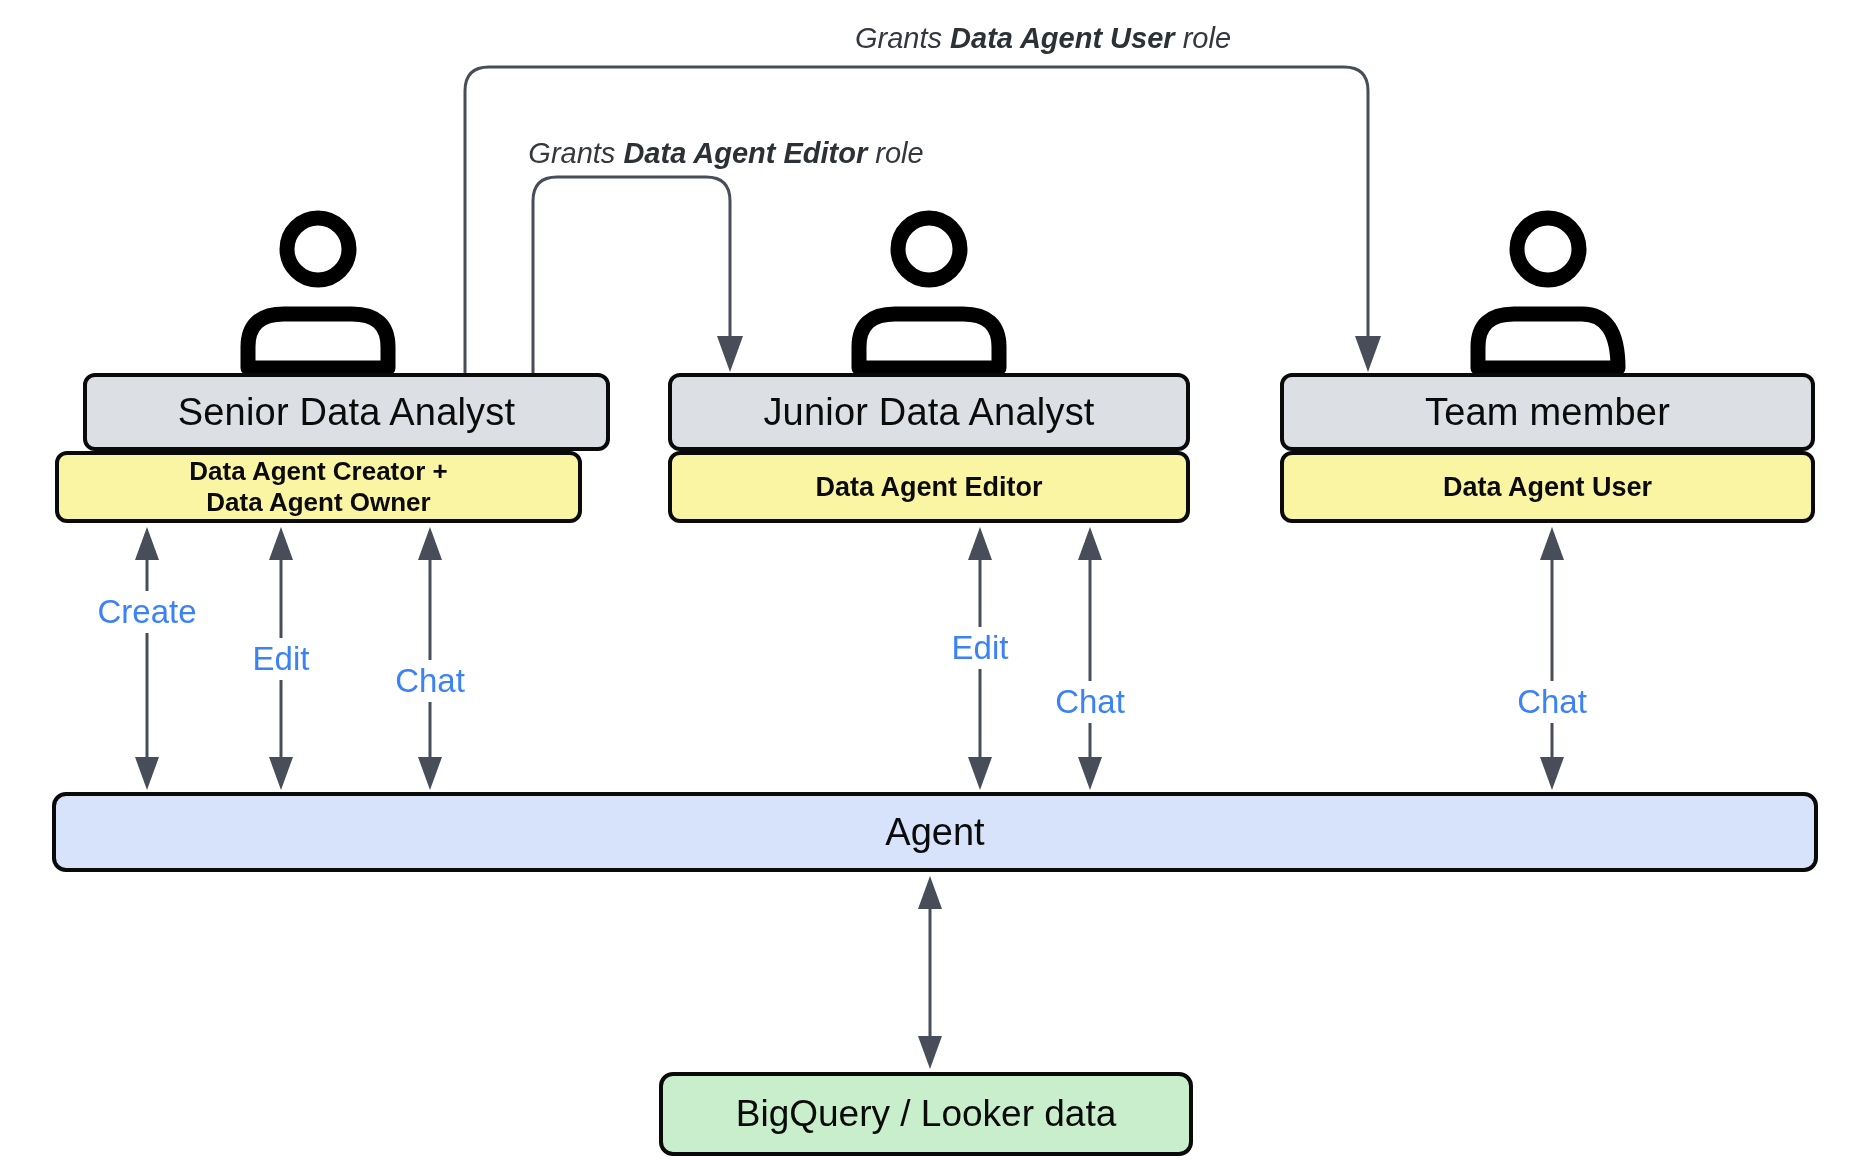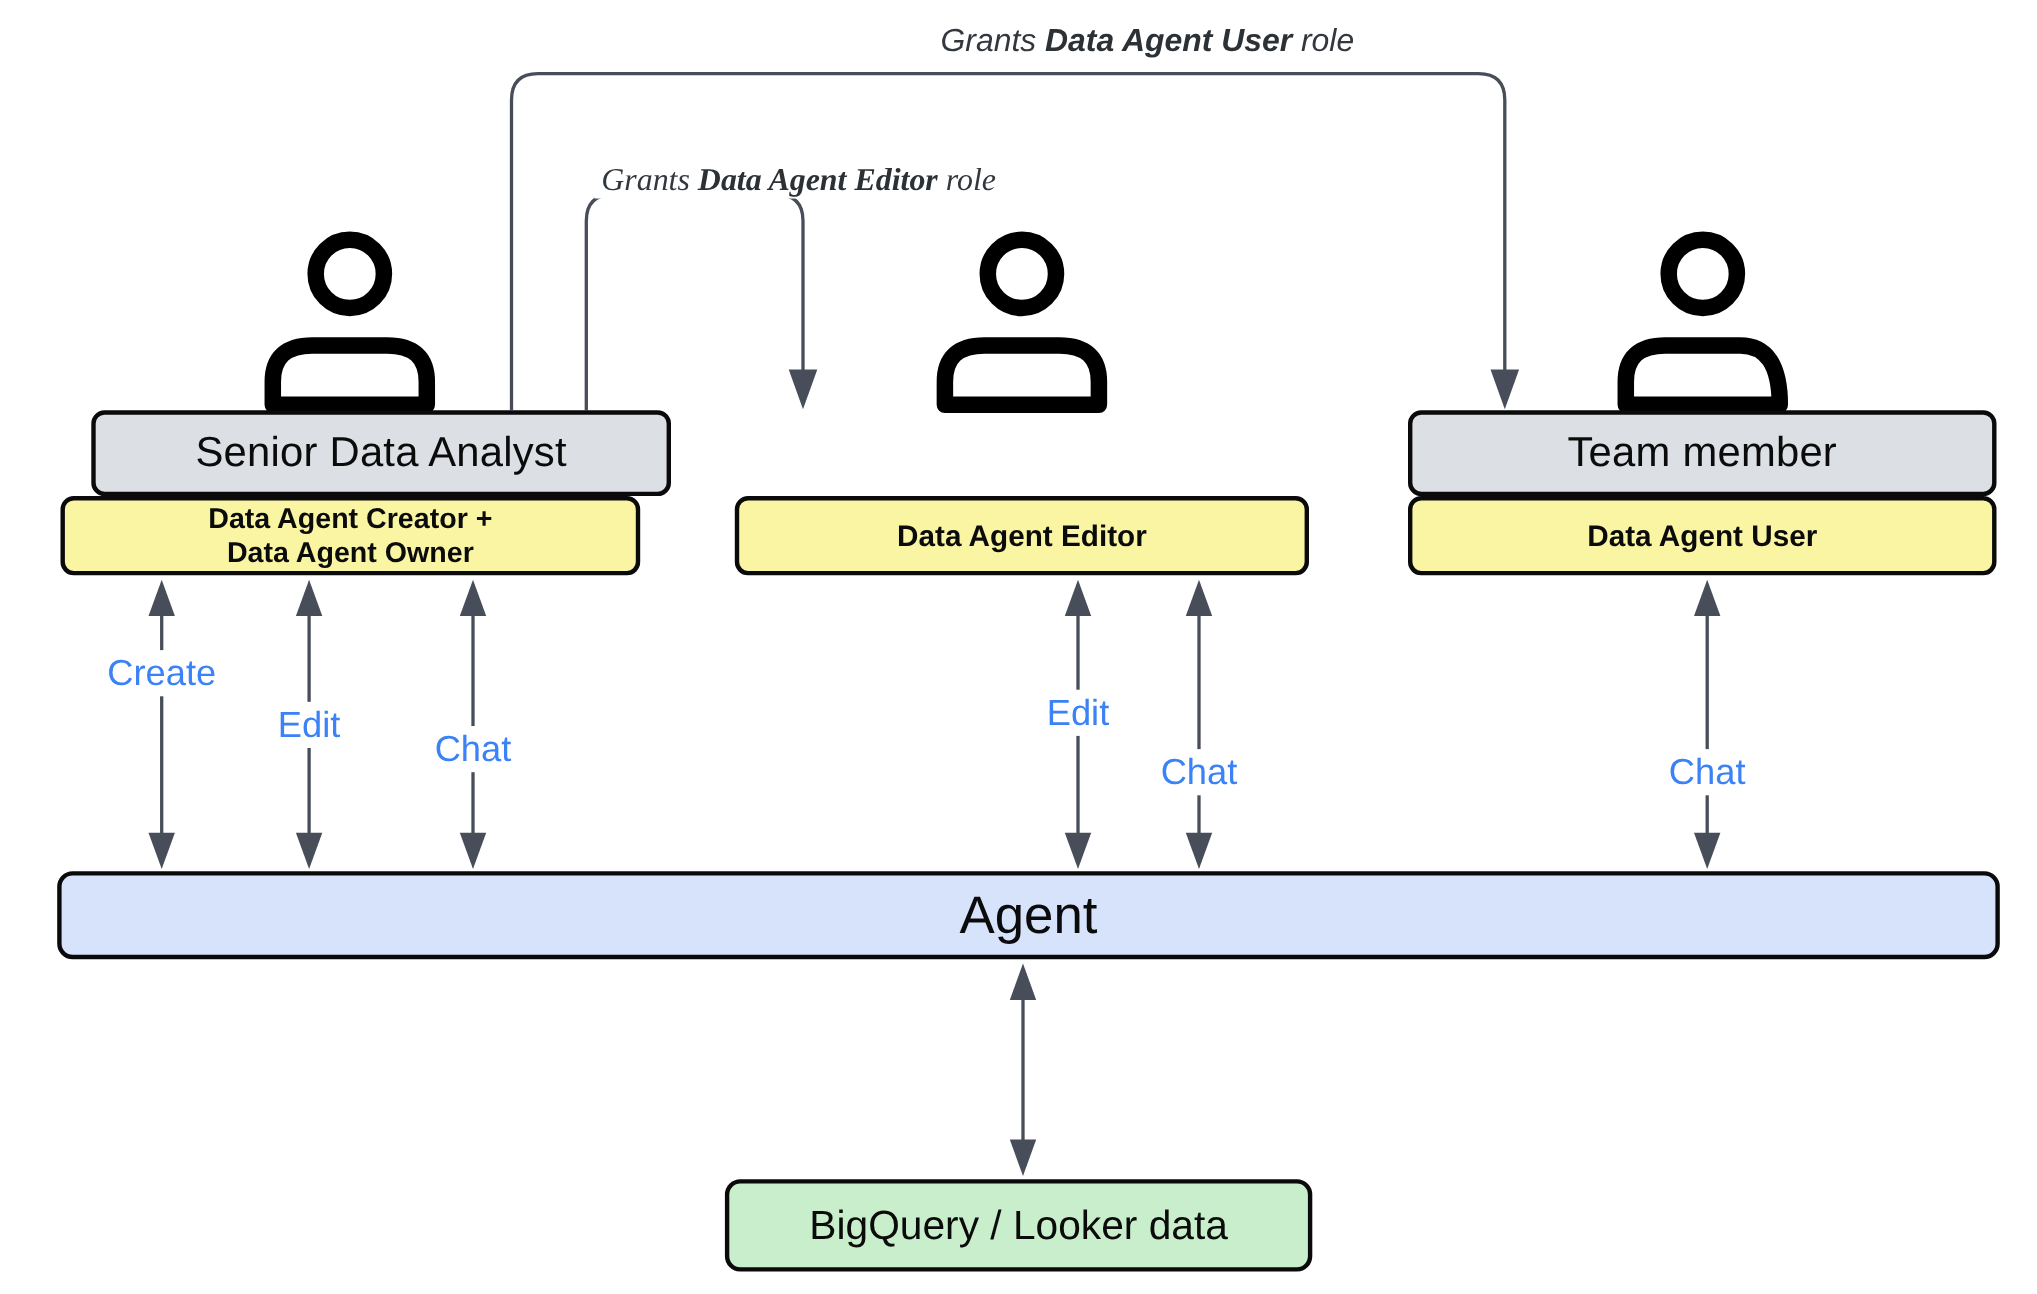--- a/index.html
+++ b/index.html
@@ -11,21 +11,21 @@
   .wire{fill:none;stroke:var(--arrow);stroke-width:3;}
   .wire-head{fill:var(--arrow);stroke:none;}
   .person-head{fill:#ffffff;stroke:#000000;stroke-width:15;}
   .person-body{fill:#ffffff;stroke:#000000;stroke-width:15;stroke-linejoin:round;}
   .box{
     position:absolute;box-sizing:border-box;border:4px solid #0a0a0a;border-radius:12px;
     display:flex;align-items:center;justify-content:center;text-align:center;
   }
   .actor-title{background:var(--gray);font-size:38px;letter-spacing:.2px;}
   .actor-role{background:var(--yellow);font-weight:bold;font-size:27px;line-height:31px;white-space:pre-line;}
-  .agent-bar{background:var(--blue);font-size:48px;border-radius:14px;}
+  .agent-bar{background:var(--blue);font-size:38px;border-radius:14px;}
   .datastore{background:var(--green);font-size:37px;border-radius:14px;}
   .action-label{
     position:absolute;transform:translate(-50%,-50%);
     font-size:33px;color:#3b82f6;background:#ffffff;padding:2px 7px;white-space:nowrap;
   }
   .grant-label{
     position:absolute;transform:translate(-50%,-50%);
     font-size:29px;font-style:italic;color:#33383e;background:#ffffff;padding:0 6px;white-space:nowrap;
   }
   .grant-label b{color:#2c3136;}
@@ -96,28 +96,29 @@
     </g>
     <g transform="translate(1548,0)">
       <circle class="person-head" cx="0" cy="249" r="31"></circle>
       <path class="person-body" d="M -70 368 L -70 347 Q -70 314 -34 314 L 34 314 Q 70 314 70 368 Z"></path>
     </g>
   </svg>
 
   <div class="grant-label" style="left:1008px;top:38px;margin-left:35px;">
     <span>Grants </span><b>Data Agent User</b><span> role</span>
   </div>
-  <div class="grant-label" style="left:726px;top:164px;font-family:Liberation Serif, serif;">
+  <div class="grant-label" style="left:726px;top:153px;">
     <span>Grants </span><b>Data Agent Editor</b><span> role</span>
   </div>
 
   <div class="box actor-title" style="left:55px;top:373px;width:527px;height:78px;margin-left:28px;">Senior Data Analyst</div>
   <div class="box actor-role" style="left:55px;top:451px;width:527px;height:72px;font-size:26px;">Data Agent Creator +
 Data Agent Owner</div>
 
+  <div class="box actor-title" style="left:668px;top:373px;width:522px;height:78px;">Junior Data Analyst</div>
   <div class="box actor-role" style="left:668px;top:451px;width:522px;height:72px;">Data Agent Editor</div>
 
   <div class="box actor-title" style="left:1280px;top:373px;width:535px;height:78px;">Team member</div>
   <div class="box actor-role" style="left:1280px;top:451px;width:535px;height:72px;">Data Agent User</div>
 
   <div class="action-label" style="left:147px;top:612px;">Create</div>
   <div class="action-label" style="left:281px;top:659px;">Edit</div>
   <div class="action-label" style="left:430px;top:681px;">Chat</div>
   <div class="action-label" style="left:980px;top:648px;">Edit</div>
   <div class="action-label" style="left:1090px;top:702px;">Chat</div>

